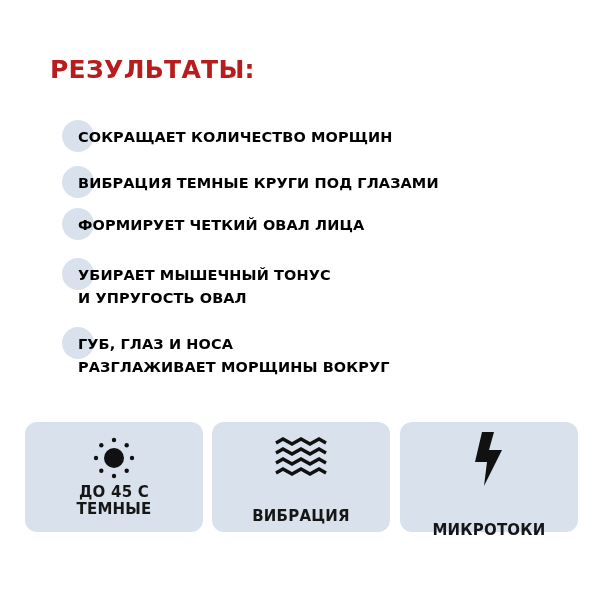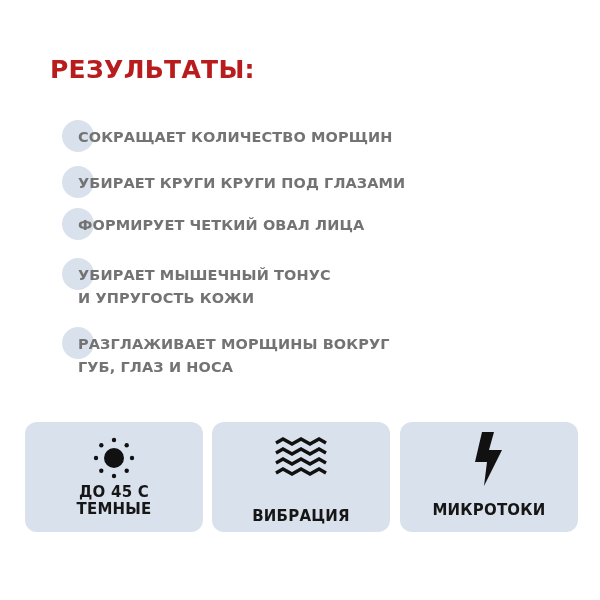--- a/index.html
+++ b/index.html
@@ -13,21 +13,21 @@
       font-family: "DejaVu Sans", sans-serif;
     }
     .results { position: absolute; left: 0; top: 0; width: 600px; }
     .item { position: absolute; left: 62px; }
     .bullet {
       position: absolute; left: 0; top: 0; width: 32px; height: 32px; border-radius: 50%;
       background: #d9e2ec;
     }
     .item-text {
       position: relative; left: 16px; top: 6px;
-      font-size: 14.5px; font-weight: 700; line-height: 23px; color: #737373;
+      font-size: 14.5px; font-weight: 700; line-height: 23px; color: #000000;
       letter-spacing: 0.1px; white-space: nowrap;
     }
     .cards { position: absolute; top: 422px; left: 0; width: 600px; height: 110px; }
     .card {
       position: absolute; top: 0; width: 178px; height: 110px; background: #d9e2ec;
       border-radius: 12px; display: flex; flex-direction: column; align-items: center;
     }
     .card-icon { margin-top: 14px; height: 44px; display: flex; align-items: center; justify-content: center; }
     .card-label {
       font-size: 15px; font-weight: 700; color: #161616; text-align: center; line-height: 17px;
@@ -42,41 +42,41 @@
 <div class="results">
   <div class="item" style="top:120px;">
     <div class="bullet"></div>
     <div class="item-text">
       <div>СОКРАЩАЕТ КОЛИЧЕСТВО МОРЩИН</div>
     </div>
   </div>
   <div class="item" style="top:166px;">
     <div class="bullet"></div>
     <div class="item-text">
-      <div>УБИРАЕТ КРУГИ КРУГИ ПОД ГЛАЗАМИ</div>
+      <div>ВИБРАЦИЯ ТЕМНЫЕ КРУГИ ПОД ГЛАЗАМИ</div>
     </div>
   </div>
   <div class="item" style="top:208px;">
     <div class="bullet"></div>
     <div class="item-text">
       <div>ФОРМИРУЕТ ЧЕТКИЙ ОВАЛ ЛИЦА</div>
     </div>
   </div>
   <div class="item" style="top:258px;">
     <div class="bullet"></div>
     <div class="item-text">
       <div>УБИРАЕТ МЫШЕЧНЫЙ ТОНУС</div>
-      <div>И УПРУГОСТЬ КОЖИ</div>
+      <div>И УПРУГОСТЬ ОВАЛ</div>
     </div>
   </div>
   <div class="item" style="top:327px;">
     <div class="bullet"></div>
     <div class="item-text">
+      <div>ГУБ, ГЛАЗ И НОСА</div>
       <div>РАЗГЛАЖИВАЕТ МОРЩИНЫ ВОКРУГ</div>
-      <div>ГУБ, ГЛАЗ И НОСА</div>
     </div>
   </div>
 </div>
 
 <div class="cards">
   <div class="card" style="left:25px;">
     <div class="card-icon">
       <svg width="44" height="44" viewBox="0 0 44 44">
         <circle cx="22" cy="22" r="10" fill="#111"></circle>
         <g fill="#111">
@@ -106,21 +106,21 @@
           <path d="M2 26 L9 22 L18 27 L27 22 L36 27 L45 22 L52 26"></path>
           <path d="M2 36 L9 32 L18 37 L27 32 L36 37 L45 32 L52 36"></path>
         </g>
       </svg>
     </div>
     <div class="card-label" style="margin-top:28px;">
       <div>ВИБРАЦИЯ</div>
     </div>
   </div>
 
-  <div class="card" style="left:400px;">
+  <div class="card" style="left:400px;gap:20px;">
     <div class="card-icon" style="margin-top:10px; height:54px;">
       <svg width="34" height="54" viewBox="0 0 34 54">
         <path d="M10 0 L22 0 L17 18 L30 18 L12 54 L15 30 L3 30 Z" fill="#111"></path>
       </svg>
     </div>
     <div class="card-label" style="margin-top:16px;">
       <div>МИКРОТОКИ</div>
     </div>
   </div>
 </div>

